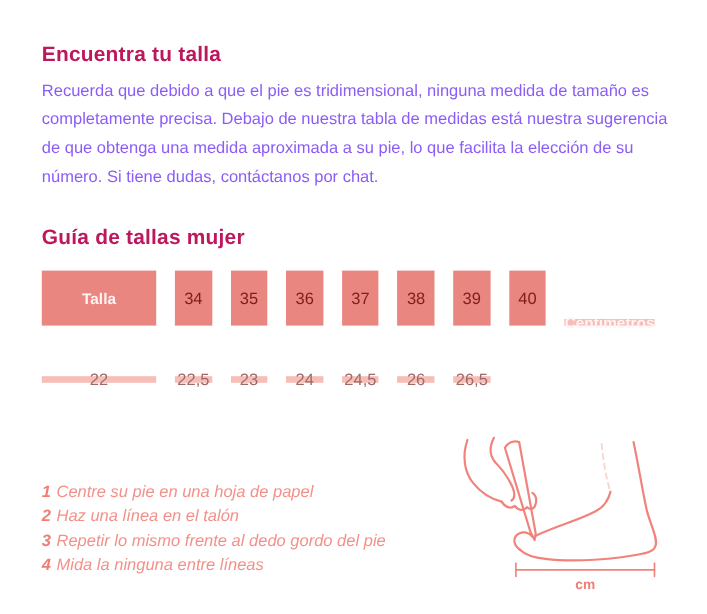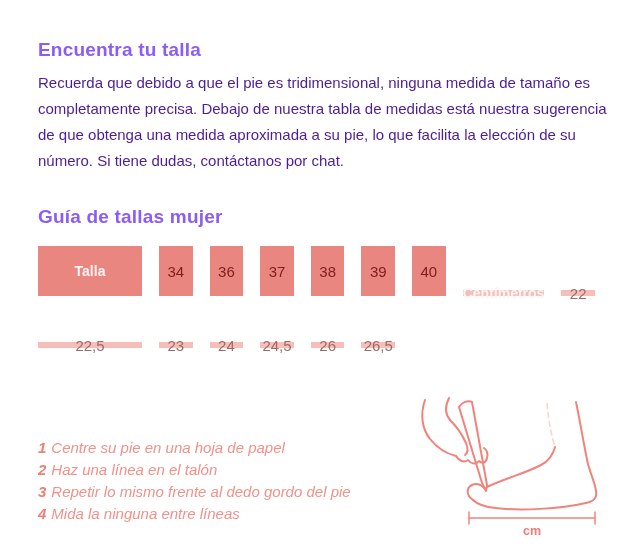--- a/index.html
+++ b/index.html
@@ -10,36 +10,36 @@
     background: #ffffff;
     overflow: hidden;
     font-family: "Liberation Sans", "DejaVu Sans", sans-serif;
   }
   .section-title {
     position: absolute;
     left: 38px;
     margin: 0;
     font-size: 19px;
     font-weight: bold;
-    color: #8b5cf6;
+    color: #be185d;
     letter-spacing: 0.2px;
   }
   #title-find    { top: 39px; }
   #title-guide   { top: 206px; }
   #title-measure { top: 407px; }
 
   .intro {
     position: absolute;
     left: 38px;
     top: 70px;
     width: 578px;
     margin: 0;
     font-size: 15px;
     line-height: 26px;
-    color: #4c1d95;
+    color: #8b5cf6;
   }
 
   .size-table {
     position: absolute;
     left: 38px;
     top: 246px;
     width: 557px;
     display: grid;
     grid-template-columns: 104px repeat(8, 1fr);
     grid-auto-rows: 50px;
@@ -84,20 +84,21 @@
 
   <h2 class="section-title" id="title-find">Encuentra tu talla</h2>
 
   <p class="intro">Recuerda que debido a que el pie es tridimensional, ninguna medida de tamaño es completamente precisa. Debajo de nuestra tabla de medidas está nuestra sugerencia de que obtenga una medida aproximada a su pie, lo que facilita la elección de su número. Si tiene dudas, contáctanos por chat.</p>
 
   <h2 class="section-title" id="title-guide">Guía de tallas mujer</h2>
 
   <div class="size-table">
     <div class="cell r1 label">Talla</div>
     <div class="cell r1 value">34</div>
+    <div class="cell r1 value">35</div>
     <div class="cell r1 value">36</div>
     <div class="cell r1 value">37</div>
     <div class="cell r1 value">38</div>
     <div class="cell r1 value">39</div>
     <div class="cell r1 value">40</div>
 
     <div class="cell r2 label">Centímetros</div>
     <div class="cell r2 value">22</div>
     <div class="cell r2 value">22,5</div>
     <div class="cell r2 value">23</div>

